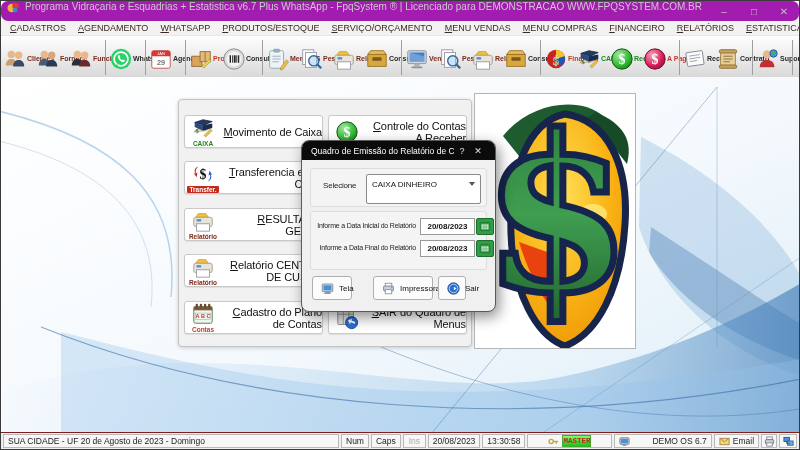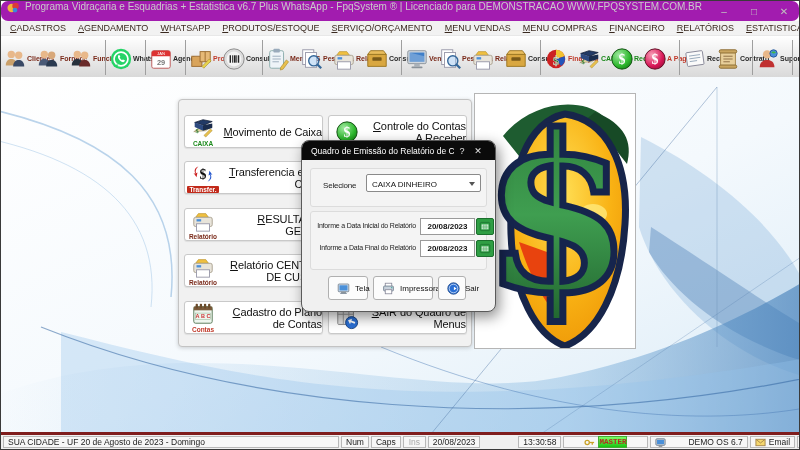--- a/index.html
+++ b/index.html
@@ -42,34 +42,34 @@
   .right-panel{position:absolute;left:473px;top:92px;width:160px;height:254px;background:#fff;
     border:1px solid #b5b5b5;overflow:hidden;}
   
   .dialog{position:absolute;left:300px;top:139px;width:193px;height:170px;background:#f0f0f0;
     border:1px solid #5a5a5a;border-radius:8px;box-shadow:3px 5px 14px rgba(0,0,0,.45);overflow:hidden;z-index:5;}
   .dlg-title{height:19px;background:#0b0b0b;color:#fff;display:flex;align-items:center;font-size:8.5px;padding:0 9px;}
   .dlg-title .t{flex:1;white-space:nowrap;overflow:hidden;}
   .dlg-hbtn{width:16px;text-align:center;color:#e0e0e0;font-size:9px;}
   .dlg-group{position:absolute;left:8px;width:175px;border:1px solid #dcdcdc;border-radius:3px;background:#f4f4f4;}
   .dlg-label{position:absolute;font-size:7px;color:#222;letter-spacing:-.2px;white-space:nowrap;}
-  .combo{position:absolute;left:64px;top:33px;width:115px;height:18px;background:#fff;border:1px solid #8a8a8a;
+  .combo{position:absolute;left:64px;top:33px;width:115px;height:30px;background:#fff;border:1px solid #8a8a8a;
     border-radius:2px;font-size:8px;line-height:19px;padding-left:5px;box-sizing:border-box;color:#111;}
   .combo .chev{position:absolute;right:5px;top:7px;width:0;height:0;border-left:3.5px solid transparent;
     border-right:3.5px solid transparent;border-top:4px solid #555;}
   .datefield{position:absolute;width:53px;height:15px;background:#fff;border:1px solid #9a9a9a;font-size:8px;
     font-weight:bold;text-align:center;line-height:15px;color:#111;}
   .calbtn{position:absolute;width:16px;height:15px;background:#2f9e44;border:1px solid #1b6e2d;border-radius:2px;
     display:flex;align-items:center;justify-content:center;}
   .calbtn svg{width:12px;height:11px;}
   .dlg-btn{position:absolute;height:24px;background:#fcfcfc;border:1px solid #b0b0b0;border-radius:3px;
     display:flex;align-items:center;gap:5px;padding-left:8px;font-size:8px;color:#111;box-sizing:border-box;}
   .dlg-btn svg{width:13px;height:13px;flex:0 0 auto;}
   
-  .statusbar{position:absolute;left:0;right:0;bottom:0;height:17px;background:#f0f0f0;border-top:3px solid #7f1d1d;
+  .statusbar{position:absolute;left:0;right:0;bottom:0;height:17px;background:#f0f0f0;border-top:1px solid #7f1d1d;
     display:flex;align-items:stretch;font-size:8.5px;color:#222;padding:1px 2px;gap:2px;box-sizing:border-box;}
   .seg{border:1px solid #b8b8b8;background:#f7f7f7;display:flex;align-items:center;padding:0 4px;gap:3px;
     white-space:nowrap;box-sizing:border-box;}
   .seg svg{width:11px;height:11px;flex:0 0 auto;}
   .seg-gray{color:#aaa;}
   .masterbar{flex:1;height:10px;background:linear-gradient(#7dff66,#18c613);border:1px solid #44aa33;
     display:flex;align-items:center;justify-content:center;font-size:7.5px;font-weight:bold;color:#b03020;}
   .brand-red{color:#d03030;font-weight:bold;font-size:8.5px;}
 </style>
 </head>
@@ -531,21 +531,21 @@
       <svg viewBox="0 0 16 16">
           <rect x="1" y="2" width="14" height="12" rx="2" fill="#2f9e44" stroke="#1b6e2d"></rect>
           <rect x="3" y="5" width="10" height="7" fill="#e9f7ec"></rect>
           <line x1="3" y1="7.5" x2="13" y2="7.5" stroke="#2f9e44" stroke-width=".8"></line>
           <line x1="3" y1="10" x2="13" y2="10" stroke="#2f9e44" stroke-width=".8"></line>
           <line x1="6.3" y1="5" x2="6.3" y2="12" stroke="#2f9e44" stroke-width=".8"></line>
           <line x1="9.6" y1="5" x2="9.6" y2="12" stroke="#2f9e44" stroke-width=".8"></line>
         </svg>
     </div>
 
-    <div class="dlg-btn" style="left:10px;top:135px;width:40px;margin-left:16px;">
+    <div class="dlg-btn" style="left:10px;top:135px;width:40px;">
       <svg viewBox="0 0 16 16">
           <rect x="1.5" y="2.5" width="13" height="9.5" rx="1" fill="#dfe7ef" stroke="#6a7a8a"></rect>
           <rect x="3" y="4" width="10" height="6.5" fill="#4a90d9"></rect>
           <rect x="5" y="12" width="6" height="1.5" fill="#8a929a"></rect>
           <rect x="4" y="13.5" width="8" height="1" fill="#6a7a8a"></rect>
         </svg>
       <span>Tela</span>
     </div>
     <div class="dlg-btn" style="left:71px;top:135px;width:60px;">
       <svg viewBox="0 0 16 16">
@@ -575,21 +575,21 @@
       </div>
     <div class="seg" style="flex:0 0 29px;justify-content:center;">
         <span>Caps</span>
       </div>
     <div class="seg seg-gray" style="flex:0 0 23px;justify-content:center;">
         <span>Ins</span>
       </div>
     <div class="seg" style="flex:0 0 52px;justify-content:center;">
         <span>20/08/2023</span>
       </div>
-    <div class="seg" style="flex:0 0 42px;justify-content:center;margin-left:36px;">
+    <div class="seg" style="flex:0 0 42px;justify-content:center;">
         <span>13:30:58</span>
       </div>
     <div class="seg" style="flex:0 0 80px;padding:0 20px;font-family:Liberation Mono, monospace;">
       <svg viewBox="0 0 12 12">
           <circle cx="3.5" cy="6" r="2.3" fill="none" stroke="#c9a227" stroke-width="1.4"></circle>
           <line x1="5.8" y1="6" x2="11" y2="6" stroke="#c9a227" stroke-width="1.4"></line>
           <line x1="9" y1="6" x2="9" y2="8.5" stroke="#c9a227" stroke-width="1.4"></line>
         </svg>
       <span class="masterbar">MASTER</span>
     </div>

